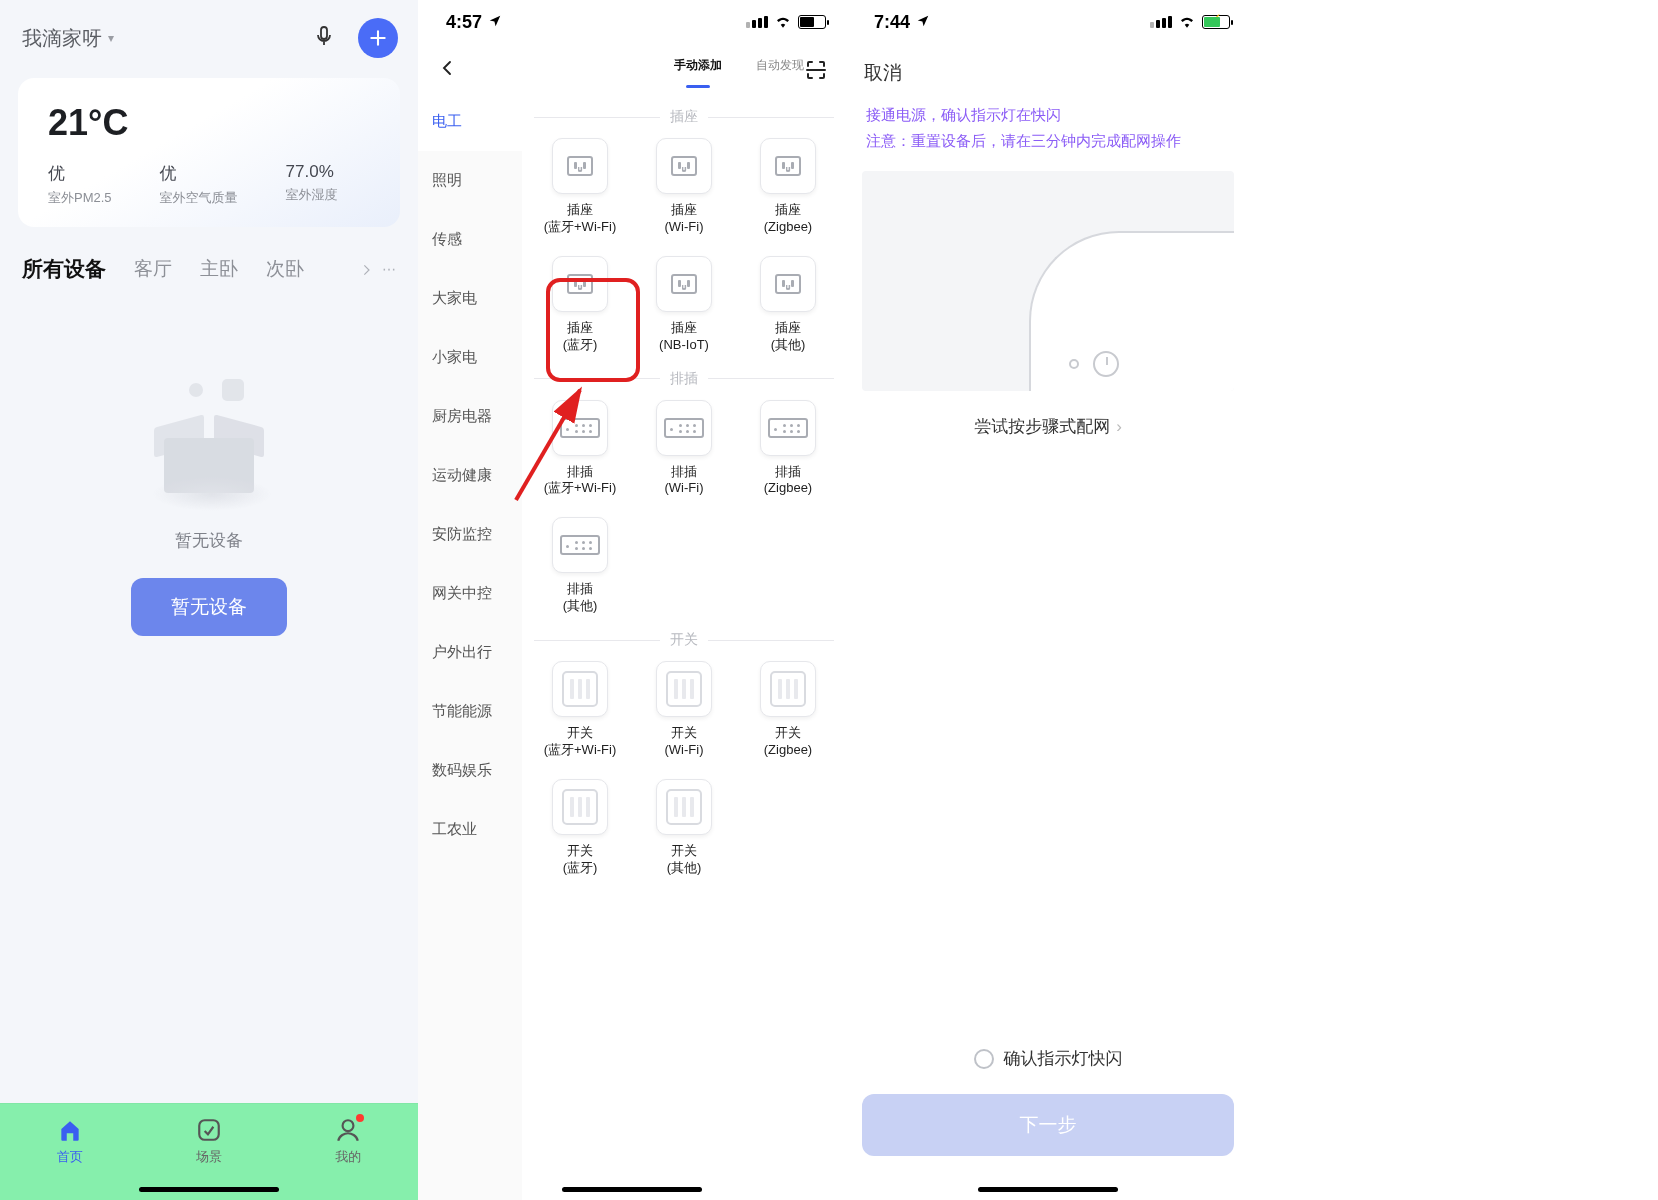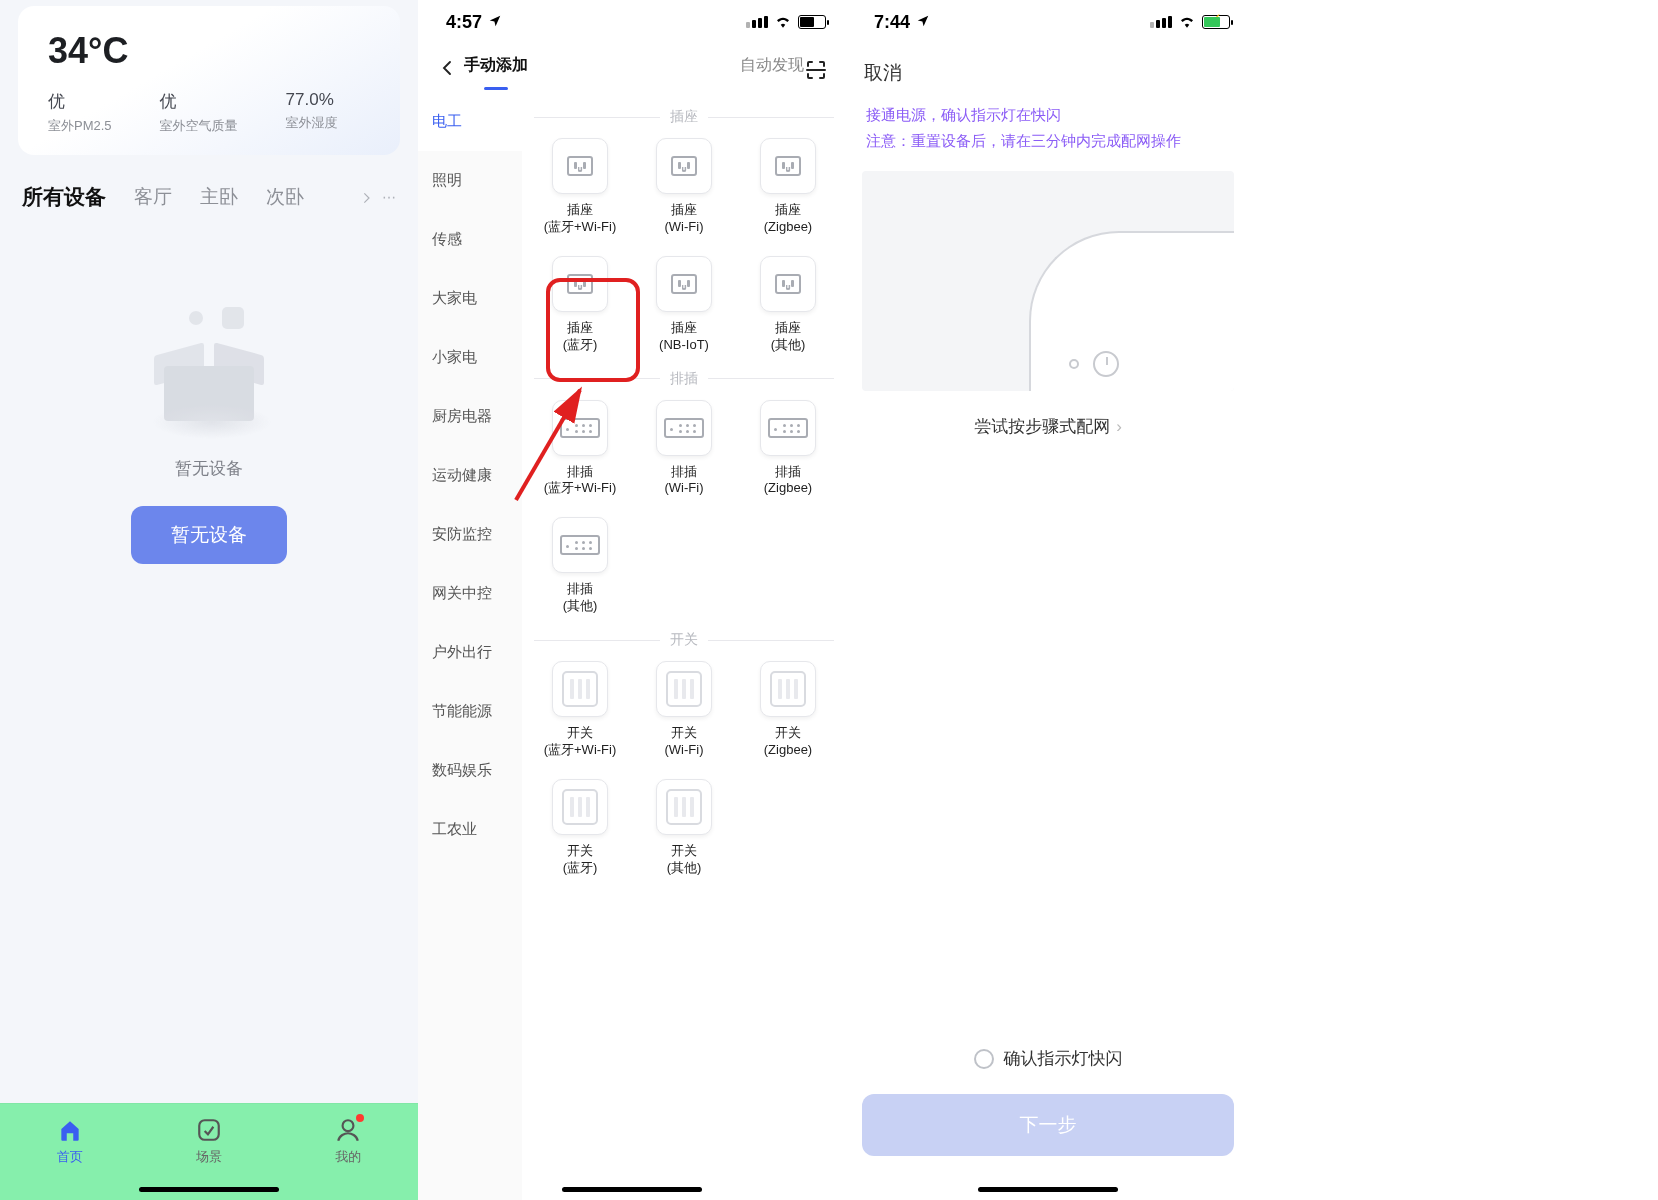--- a/index.html
+++ b/index.html
@@ -102,21 +102,21 @@
   .tab-item{display:flex;flex-direction:column;align-items:center;gap:4px;font-size:13px;color:#666;}
   .tab-item.active{color:#3A5FF0;}
   .tab-item .ico{width:28px;height:28px;display:flex;align-items:center;justify-content:center;}
   .home-ind{position:absolute;bottom:8px;left:50%;transform:translateX(-50%);width:140px;height:5px;background:#000;border-radius:3px;}
   
   .p2 { display:flex; flex-direction:column;}
   .p2 .nav{
     display:flex;align-items:center;padding:10px 18px 6px 12px;
   }
   .back-chev{font-size:28px;color:#222;padding:0 8px;}
-  .nav-tabs{flex:1;display:flex;justify-content:space-between;font-size:16px;}
+  .nav-tabs{flex:1;display:flex;justify-content:flex-end;gap:34px;font-size:12px;}
   .nav-tabs .t{color:#888;position:relative;padding-bottom:10px;}
   .nav-tabs .t.active{color:#111;font-weight:700;}
   .nav-tabs .t.active::after{content:"";position:absolute;bottom:-4px;left:50%;transform:translateX(-50%);width:24px;height:3px;background:#3A5FF0;border-radius:2px;}
   .scan-icon{width:24px;height:24px;}
   .p2 .body{flex:1;display:flex;overflow:hidden;}
   .cat-side{width:104px;background:#fafafa;height:100%;}
   .cat-side .cat{padding:20px 0 20px 14px;font-size:15px;color:#555;}
   .cat-side .cat.active{color:#3A5FF0;background:#fff;}
   .dev-pane{flex:1;padding:0 6px;overflow:hidden;}
   .sec-div{display:flex;align-items:center;gap:10px;color:#b7b9bf;font-size:14px;margin:16px 6px 12px 6px;}
@@ -161,23 +161,42 @@
   .radio-empty{width:20px;height:20px;border:2px solid #bfc2c8;border-radius:50%;}
   .next-btn{width:100%;background:#c8d1f4;color:#fff;border:none;border-radius:12px;padding:18px 0;font-size:19px;}
 </style>
 </head>
 <body>
 
 <div class="stage">
 
 <div class="phone p1">
 
+  <div class="header">
+    <div class="home-name">
+      <span>我滴家呀</span>
+      <span class="chev-down">▾</span>
+    </div>
+    <div class="hdr-right">
+      <span class="mic-icon">
+        <svg viewBox="0 0 24 24">
+              <path d="M12 15a3 3 0 003-3V6a3 3 0 10-6 0v6a3 3 0 003 3z" fill="none" stroke="#333" stroke-width="1.8"></path>
+              <path d="M6 11a6 6 0 0012 0M12 17v4" fill="none" stroke="#333" stroke-width="1.8"></path>
+            </svg>
+      </span>
+      <div class="add-btn">
+        <svg width="20" height="20" viewBox="0 0 24 24">
+              <path d="M12 4v16M4 12h16" stroke="#fff" stroke-width="2.5" stroke-linecap="round"></path>
+            </svg>
+      </div>
+    </div>
+  </div>
 
   <div class="weather-card">
-    <div class="wc-temp">34°C</div>
+    <div class="wc-temp">21°C</div>
     <div class="wc-row">
       <div>
         <div class="val">优</div>
         <div class="lab">室外PM2.5</div>
       </div>
       <div>
         <div class="val">优</div>
         <div class="lab">室外空气质量</div>
       </div>
       <div>

